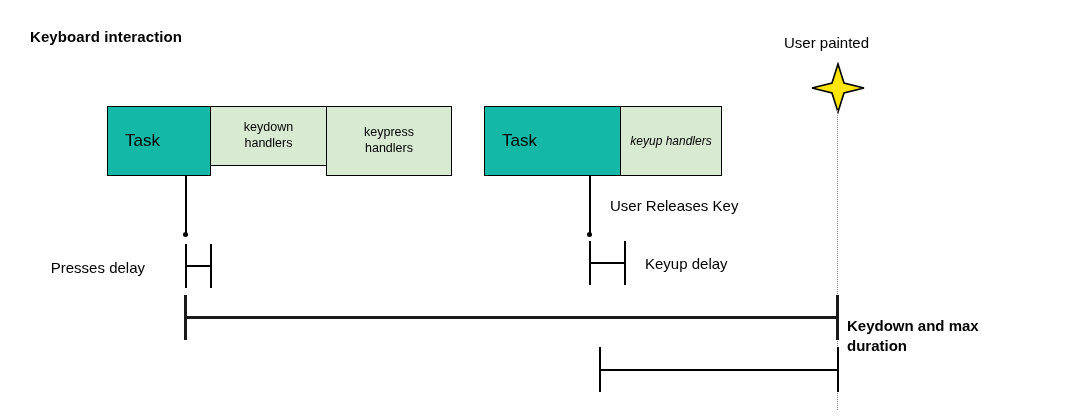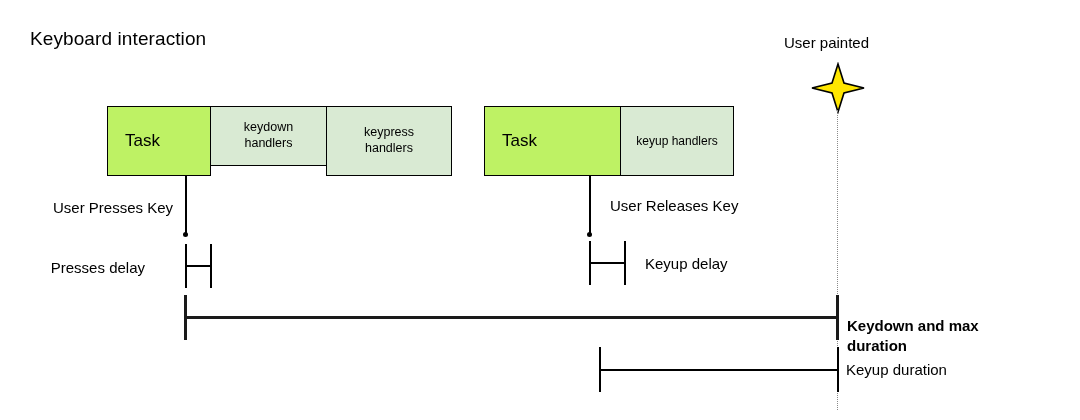--- a/index.html
+++ b/index.html
@@ -16,38 +16,38 @@
     width: 1080px;
     height: 420px;
     background: #ffffff;
     overflow: hidden;
   }
   
   .title {
     position: absolute;
     left: 30px;
     top: 28px;
-    font-size: 19px;
-    font-weight: normal;
+    font-size: 15px;
+    font-weight: bold;
     letter-spacing: 0.1px;
     white-space: nowrap;
   }
   
   .tl-box {
     position: absolute;
     box-sizing: border-box;
     border: 1.5px solid #000000;
     display: flex;
     align-items: center;
     justify-content: center;
     text-align: center;
     line-height: 1.25;
   }
   .tl-box.task {
-    background: #bef264;
+    background: #14b8a6;
     font-size: 17px;
     justify-content: flex-start;
     padding-left: 17px;
   }
   .tl-box.handler {
     background: #d9ead3;
     font-size: 12.5px;
   }
   .tl-box.handler.wide {
     font-size: 12px;
@@ -139,27 +139,26 @@
     <span>
       <span>keypress</span><br>
       <span>handlers</span>
     </span>
   </div>
 
   <div class="tl-box task" style="left:484px; top:106px; width:137px; height:70px;">
     <span>Task</span>
   </div>
 
-  <div class="tl-box handler wide" style="left:620px; top:106px; width:114px; height:70px;">
+  <div class="tl-box handler wide" style="left:620px; top:106px; width:102px; height:70px;font-style:italic;">
     <span>keyup handlers</span>
   </div>
 
   <div class="vline" style="left:185px; top:176px; height:59px;"></div>
   <div class="arrow-dot" style="left:183px; top:232px;"></div>
-  <div class="lbl right" style="left:0px; top:198px; width:173px;">User Presses Key</div>
 
   <div class="vline" style="left:589px; top:176px; height:59px;"></div>
   <div class="arrow-dot" style="left:587px; top:232px;"></div>
   <div class="lbl" style="left:610px; top:196px;">User Releases Key</div>
 
   <div class="vline" style="left:185px; top:244px; height:44px;"></div>
   <div class="vline" style="left:210px; top:244px; height:44px;"></div>
   <div class="hline" style="left:185px; top:265px; width:26px;"></div>
   <div class="lbl right" style="left:0px; top:258px; width:145px;">Presses delay</div>
 
@@ -172,15 +171,14 @@
   <div class="hline-thick" style="left:184px; top:316px; width:654px;"></div>
   <div class="vline-thick" style="left:836px; top:295px; height:45px;"></div>
   <div class="lbl bold wrap" style="left:847px; top:301px;margin-top:15px;">
     <span>Keydown and max</span>
     <span>duration</span>
   </div>
 
   <div class="vline" style="left:599px; top:347px; height:45px;"></div>
   <div class="hline" style="left:599px; top:369px; width:239px;"></div>
   <div class="vline" style="left:837px; top:347px; height:45px;"></div>
-  <div class="lbl" style="left:846px; top:360px;">Keyup duration</div>
 
 </div>
 
 </body></html>

